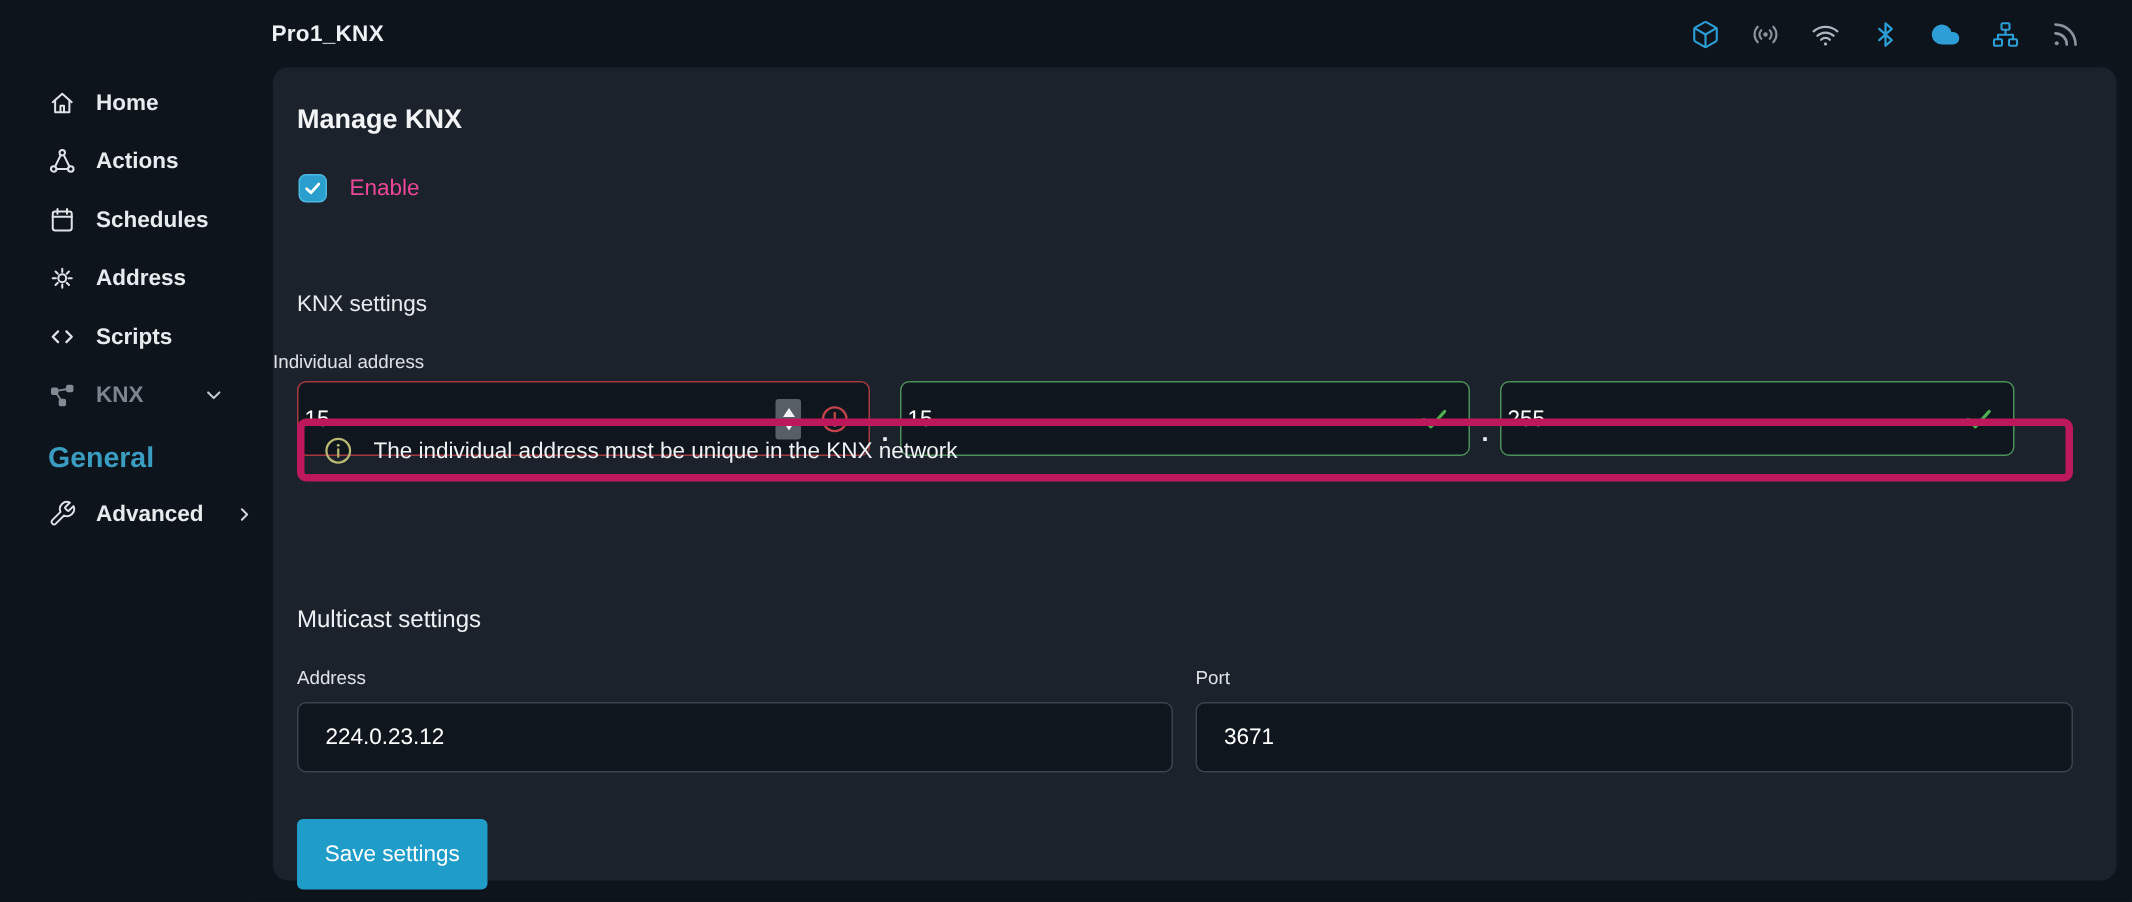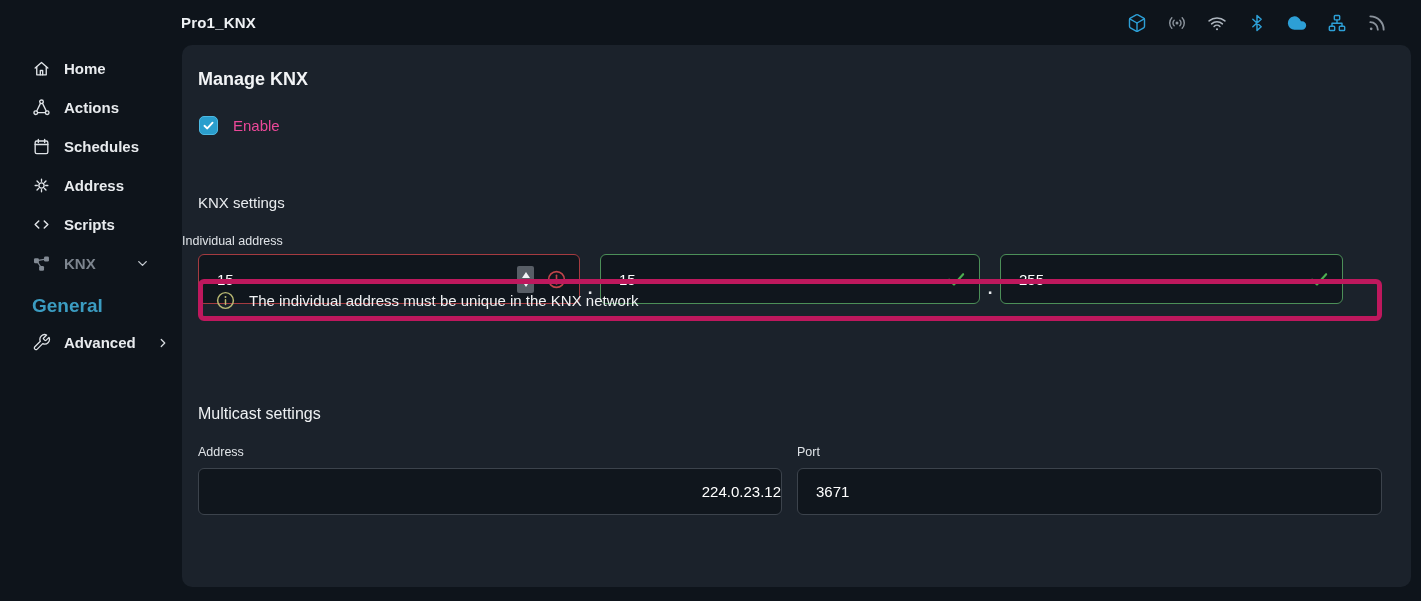--- a/index.html
+++ b/index.html
@@ -28,35 +28,35 @@
   .enable-row { position:absolute; left:17px; top:71px; display:flex; align-items:center; gap:15px; }
   .checkbox { width:19px; height:19px; border-radius:5px; background:#2a9ecd; border:1px solid #4db9e2; display:flex; align-items:center; justify-content:center; cursor:pointer; }
   .enable-label { color:#ec4899; font-size:15px; }
   .section-label { position:absolute; left:16px; top:149px; color:#e9ecef; font-size:15px; }
 
   .ind-label { position:absolute; left:0; top:189px; color:#dfe3e7; font-size:12.5px; }
   .addr-row { position:absolute; left:16px; top:209px; width:1184px; height:50px; display:flex; }
   .addr-field { height:50px; background:#10161d; border-radius:6px; display:flex; align-items:center; padding:0 12px 0 0; }
   .addr-field.error { width:382px; border:1px solid #a53b40; }
   .addr-field.valid { border:1px solid #4c8f58; }
-  .addr-field input { flex:1; min-width:0; background:transparent; border:none; outline:none; color:#fff; font-size:15px; padding-left:18px; font-family:"Liberation Sans", sans-serif; }
+  .addr-field input { flex:1; min-width:0; background:transparent; border:none; outline:none; color:#fff; font-size:15px; padding-left:4px; font-family:"Liberation Sans", sans-serif; }
   .f2 { width:380px; } .f3 { width:343px; }
   .dot-sep { width:20px; display:flex; align-items:flex-end; justify-content:center; padding-bottom:5px; color:#e8ebee; font-size:17px; font-weight:700; }
   .spinner { width:17px; height:27px; background:#585e66; border-radius:2px; margin-right:12px; display:flex; flex-direction:column; align-items:center; justify-content:center; gap:3px; cursor:pointer; }
   .spin-up { width:0; height:0; border-left:4.5px solid transparent; border-right:4.5px solid transparent; border-bottom:6px solid #f2f4f6; }
   .spin-down { width:0; height:0; border-left:4.5px solid transparent; border-right:4.5px solid transparent; border-top:6px solid #f2f4f6; }
 
   .info-box { position:absolute; left:16px; top:234px; width:1184px; height:42px; border:5px solid #be185d; border-radius:6px; display:flex; align-items:center; gap:13px; padding-left:12px; }
   .info-text { color:#f0f2f4; font-size:15px; }
 
   .multicast-title { position:absolute; left:16px; top:360px; color:#eef1f3; font-size:16px; }
   .field-label { position:absolute; color:#dfe3e7; font-size:12.5px; top:400px; }
   .lbl-address { left:16px; } .lbl-port { left:615px; }
   .text-input { position:absolute; top:423px; height:47px; background:#10161d; border:1px solid #3c434c; border-radius:6px; color:#fff; font-size:15px; padding-left:18px; outline:none; font-family:"Liberation Sans", sans-serif; }
-  .in-address { left:16px; width:584px;text-align:right; }
+  .in-address { left:16px; width:584px; }
   .in-port { left:615px; width:585px; }
 
   .save-btn { position:absolute; left:16px; top:501px; width:127px; height:47px; background:#1f9cc7; border:none; border-radius:4px; color:#fff; font-size:15px; cursor:pointer; font-family:"Liberation Sans", sans-serif; }
 </style>
 </head>
 <body>
 
 <div class="topbar">
   <div class="topbar-title">Pro1_KNX</div>
   <div class="status-icons">
@@ -261,13 +261,14 @@
   </div>
 
   <div class="multicast-title">Multicast settings</div>
 
   <div class="field-label lbl-address">Address</div>
   <div class="field-label lbl-port">Port</div>
 
   <input type="text" class="text-input in-address" value="224.0.23.12" style="">
   <input type="text" class="text-input in-port" value="3671" style="">
 
+  <button class="save-btn">Save settings</button>
 </div>
 
 </body></html>

